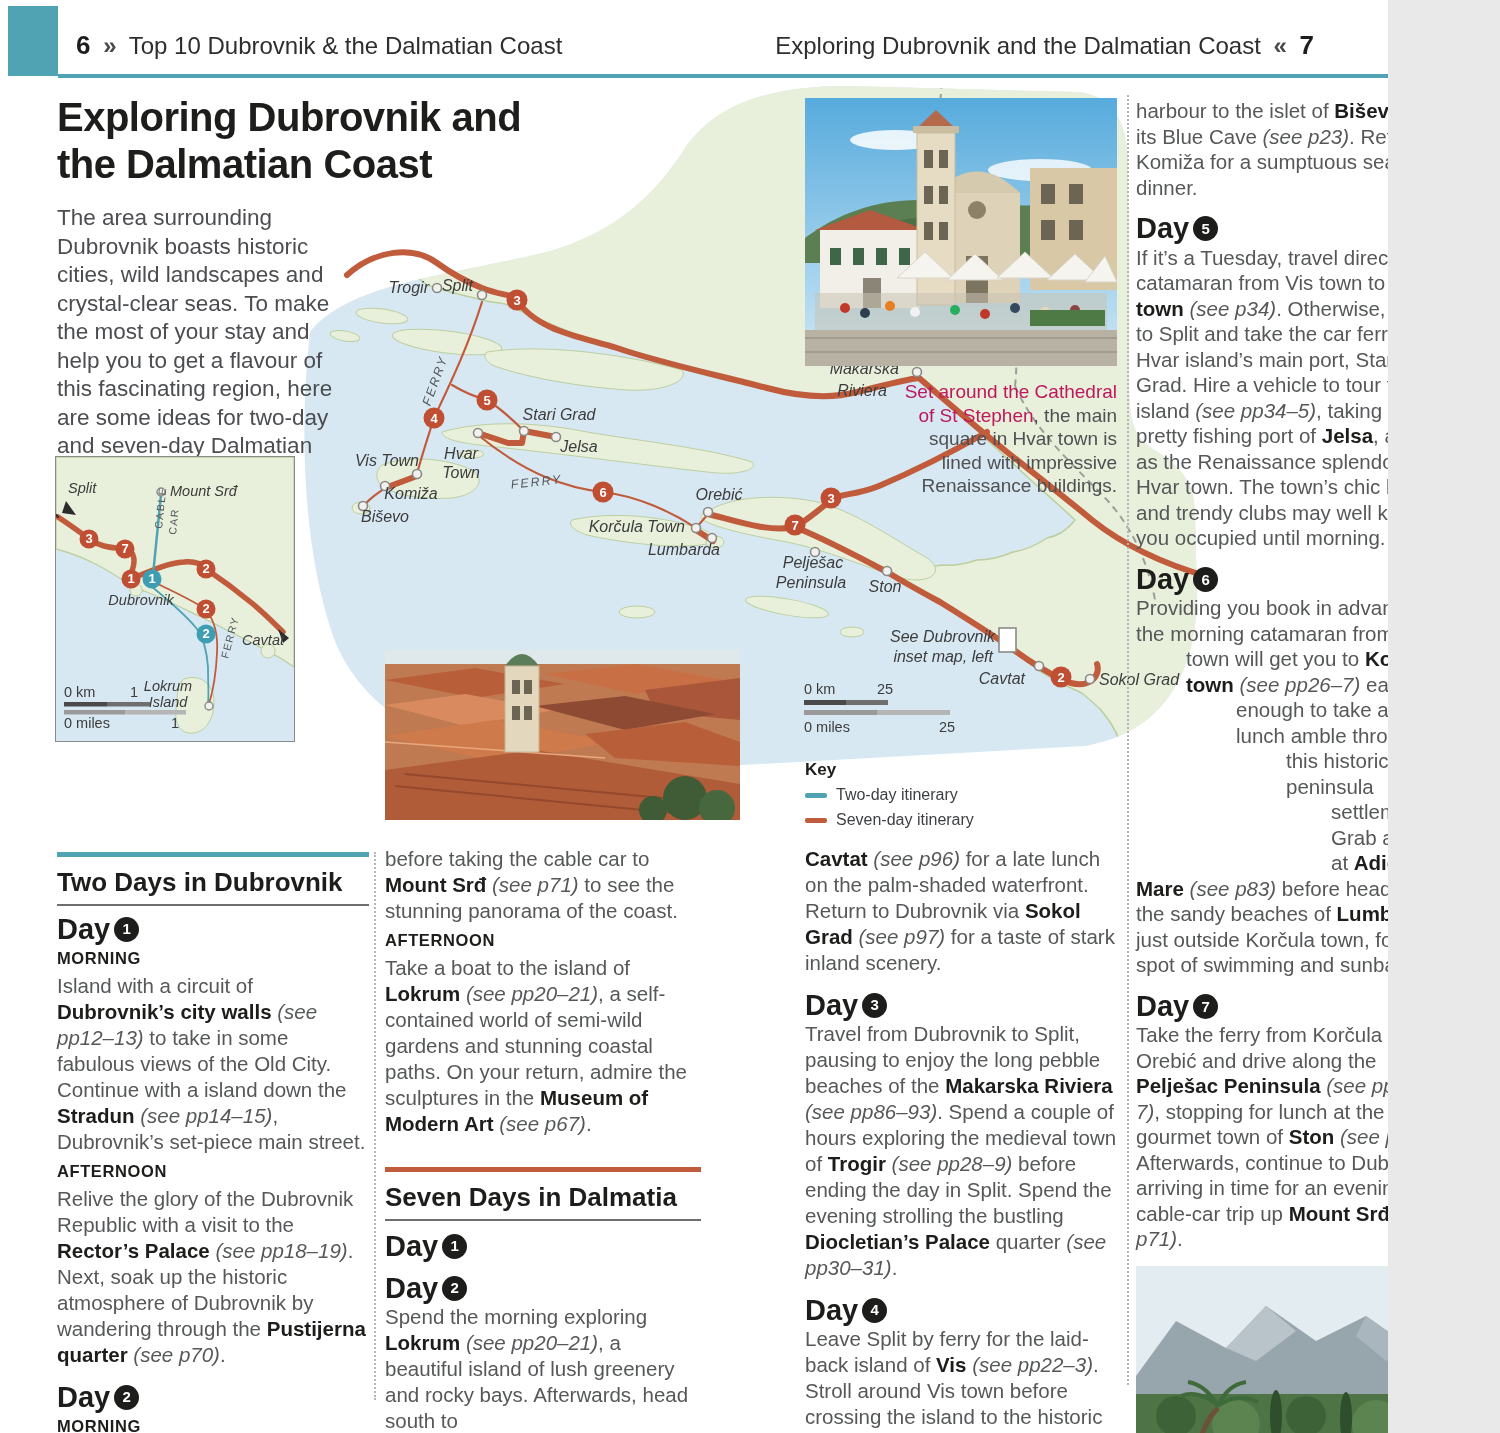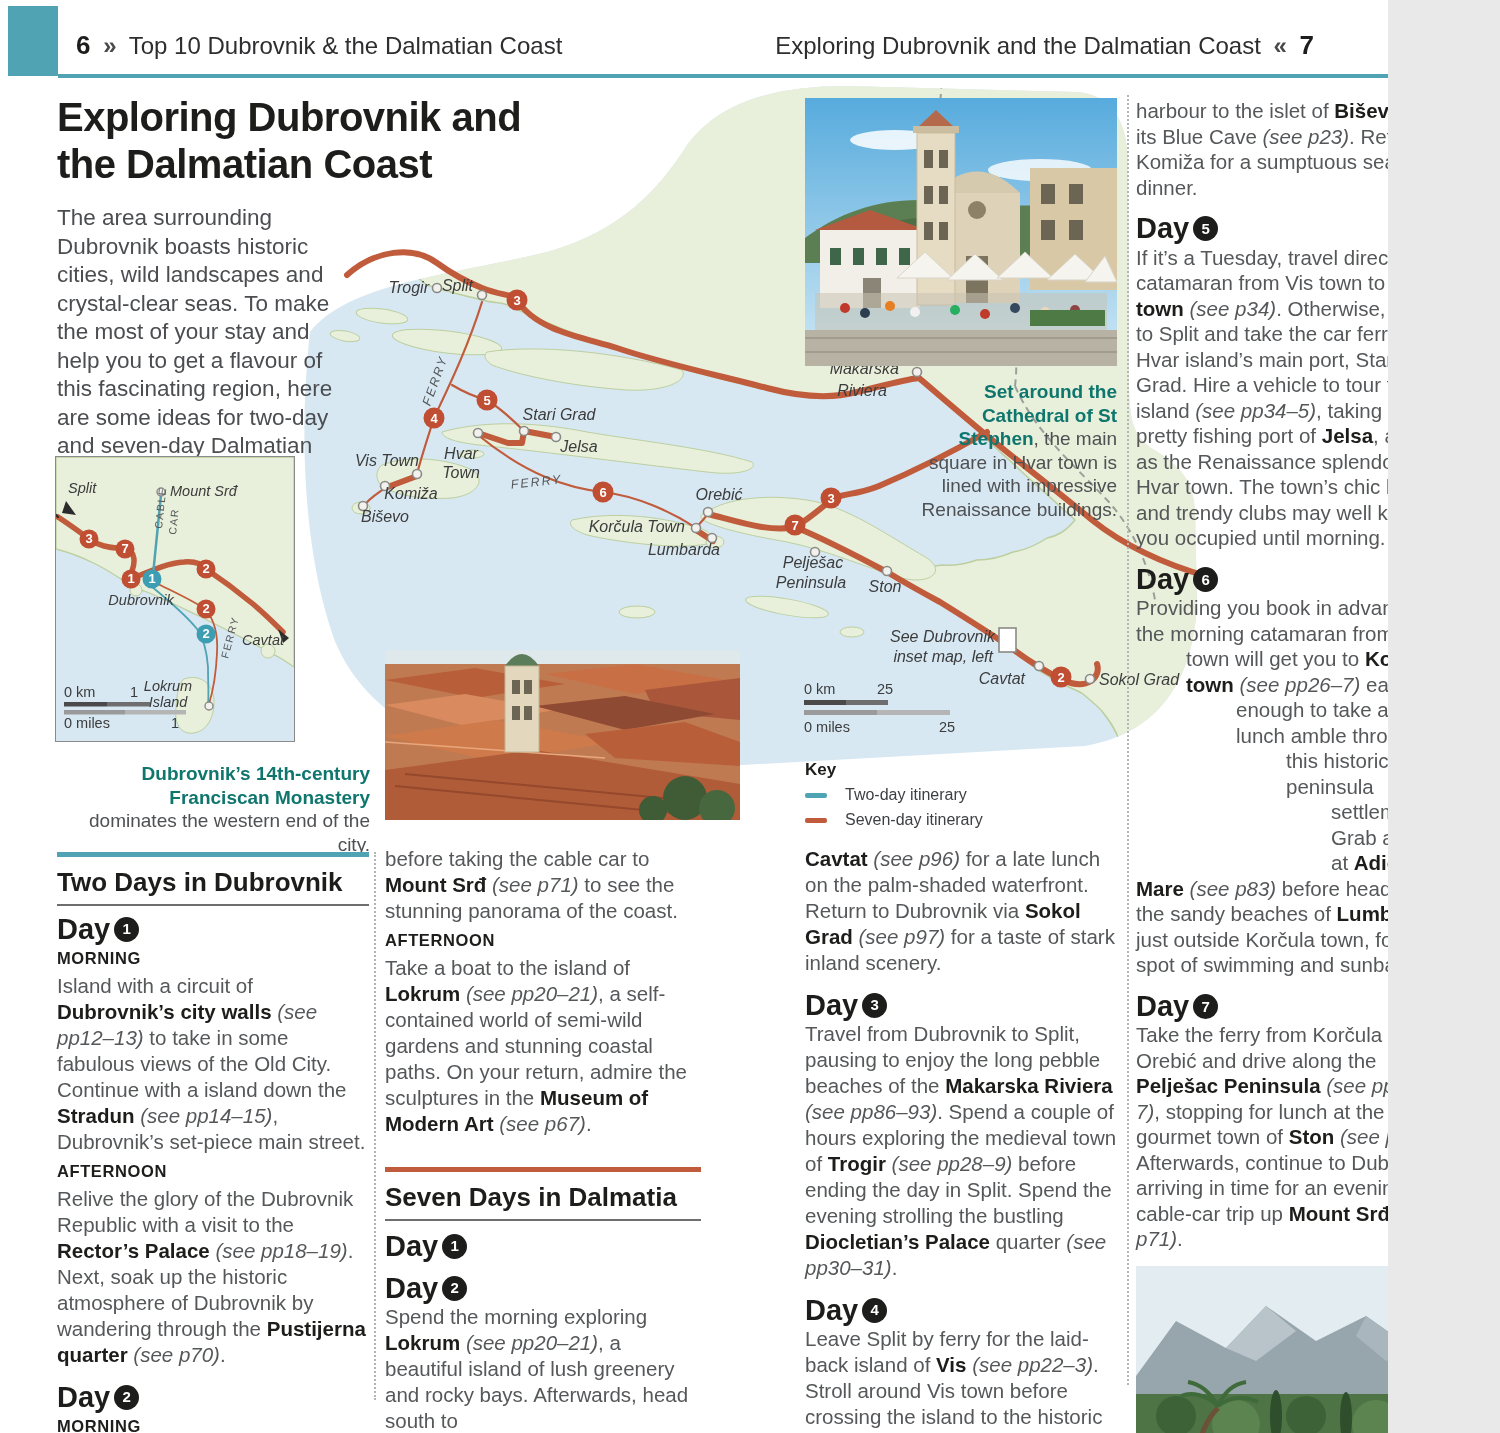--- a/index.html
+++ b/index.html
@@ -13,21 +13,21 @@
   .hnum{font-weight:bold;font-size:26px;color:#1d1d1b;}
   .hchev{color:#4a4a4a;font-weight:bold;padding:0 6px;}
   
   .title{position:absolute;left:57px;top:94px;font-size:40px;line-height:47px;font-weight:bold;
          letter-spacing:-0.5px;color:#1d1d1b;}
   .title span{display:block;}
   .intro{position:absolute;left:57px;top:204px;width:292px;font-size:22.5px;line-height:28.5px;color:#4b4d50;}
   
   .caption{font-size:19px;line-height:23.5px;color:#4e5052;}
   .cap-right{text-align:right;}
-  .caption .b{font-weight:bold;color:#0f766e;text-align:center;}
+  .caption .b{font-weight:normal;color:#be185d;text-align:center;}
   
   .col{position:absolute;font-size:20.5px;line-height:26px;color:#555759;}
   .sechead{border-bottom:2px solid #6d6e70;padding:8px 0 9px 0;margin-bottom:4px;
            font-size:26px;font-weight:bold;color:#1d1d1b;}
   .secbar{height:5px;margin-bottom:4px;}
   .dayhead{font-size:29px;font-weight:bold;color:#1d1d1b;margin:16px 0 3px 0;display:flex;align-items:center;gap:4px;}
   .daynum{display:inline-flex;width:25px;height:25px;border-radius:50%;background:#1d1d1b;color:#fff;
           font-size:15px;font-weight:bold;align-items:center;justify-content:center;}
   .subhead{font-size:16.5px;font-weight:bold;letter-spacing:0.6px;color:#1d1d1b;margin:3px 0 2px 0;}
   .body{margin:0 0 2px 0;}
@@ -41,21 +41,21 @@
   .mlabel{font:italic 16px "Liberation Sans",sans-serif;fill:#3c3c3c;}
   .msmall{font:italic 12.5px "Liberation Sans",sans-serif;fill:#55585a;letter-spacing:2px;}
   .mnum{font:bold 13px "Liberation Sans",sans-serif;fill:#ffffff;text-anchor:middle;}
   .sctext{font:14.5px "Liberation Sans",sans-serif;fill:#3c3c3c;}
   .ilabel{font:italic 14.5px "Liberation Sans",sans-serif;fill:#3c3c3c;}
   .ismall{font:10.5px "Liberation Sans",sans-serif;fill:#55585a;letter-spacing:1.5px;}
   .insetmap{border:1px solid #8a8a8a;background:#d7e8f3;}
   
   .keybox{position:absolute;left:805px;top:760px;width:230px;}
   .keytitle{font-size:17px;font-weight:bold;color:#1d1d1b;margin-bottom:6px;}
-  .keyrow{display:flex;align-items:center;gap:18px;margin-bottom:7px;font-size:16px;color:#3d3f42;}
+  .keyrow{display:flex;align-items:center;gap:9px;margin-bottom:7px;font-size:16px;color:#3d3f42;}
   .keysw{width:22px;height:5px;border-radius:2px;}
   .sw-teal{background:#4fa3b2;}
   .sw-red{background:#c05b3b;}
   .photo{display:block;}
 </style>
 </head>
 <body>
 
 <div class="page">
 
@@ -361,21 +361,20 @@
     <rect x="120" y="16" width="34" height="86" fill="#e3d7bd" stroke="#c3b393"></rect>
     <rect x="127" y="30" width="8" height="14" fill="#6d6553"></rect>
       <rect x="139" y="30" width="8" height="14" fill="#6d6553"></rect>
     <rect x="127" y="56" width="8" height="14" fill="#6d6553"></rect>
       <rect x="139" y="56" width="8" height="14" fill="#6d6553"></rect>
     <circle cx="300" cy="148" r="22" fill="#3f5c37"></circle>
       <circle cx="332" cy="158" r="18" fill="#47683e"></circle>
     <circle cx="268" cy="160" r="14" fill="#3f5c37"></circle>
   </svg>
 
-  <div class="abs caption cap-right" style="left:88px;top:762px;width:282px;"><span class="b">Dubrovnik’s 14th-century Franciscan Monastery</span><span> dominates the western end of the city.</span></div>
 
   <div class="keybox">
     <div class="keytitle">Key</div>
     <div class="keyrow">
       <span class="keysw sw-teal"></span>
       <span>Two-day itinerary</span>
     </div>
     <div class="keyrow">
       <span class="keysw sw-red"></span>
       <span>Seven-day itinerary</span>

